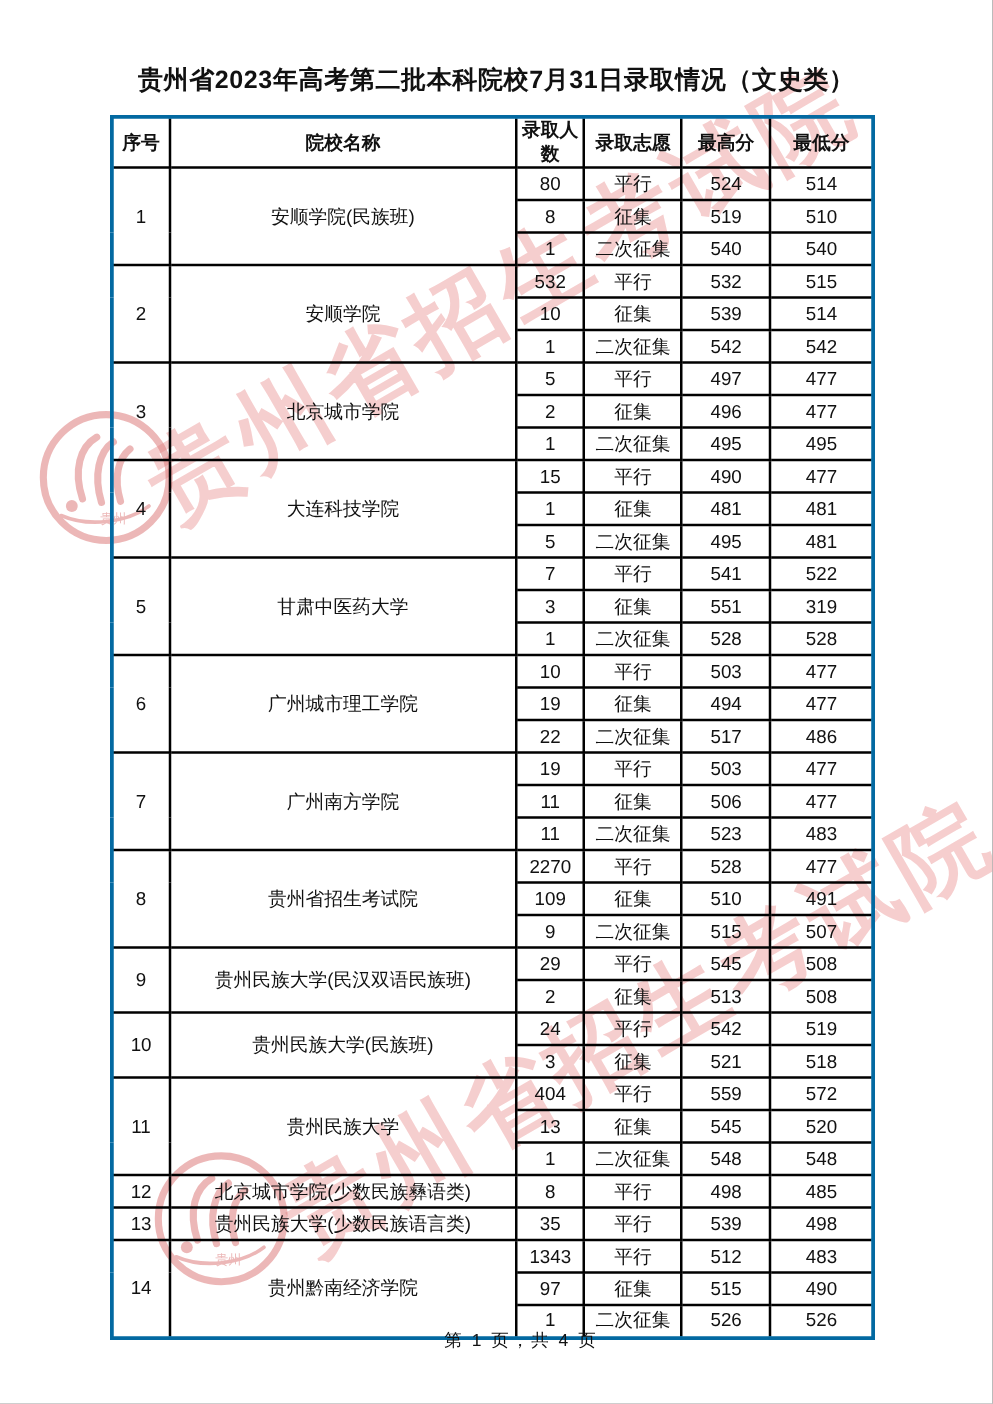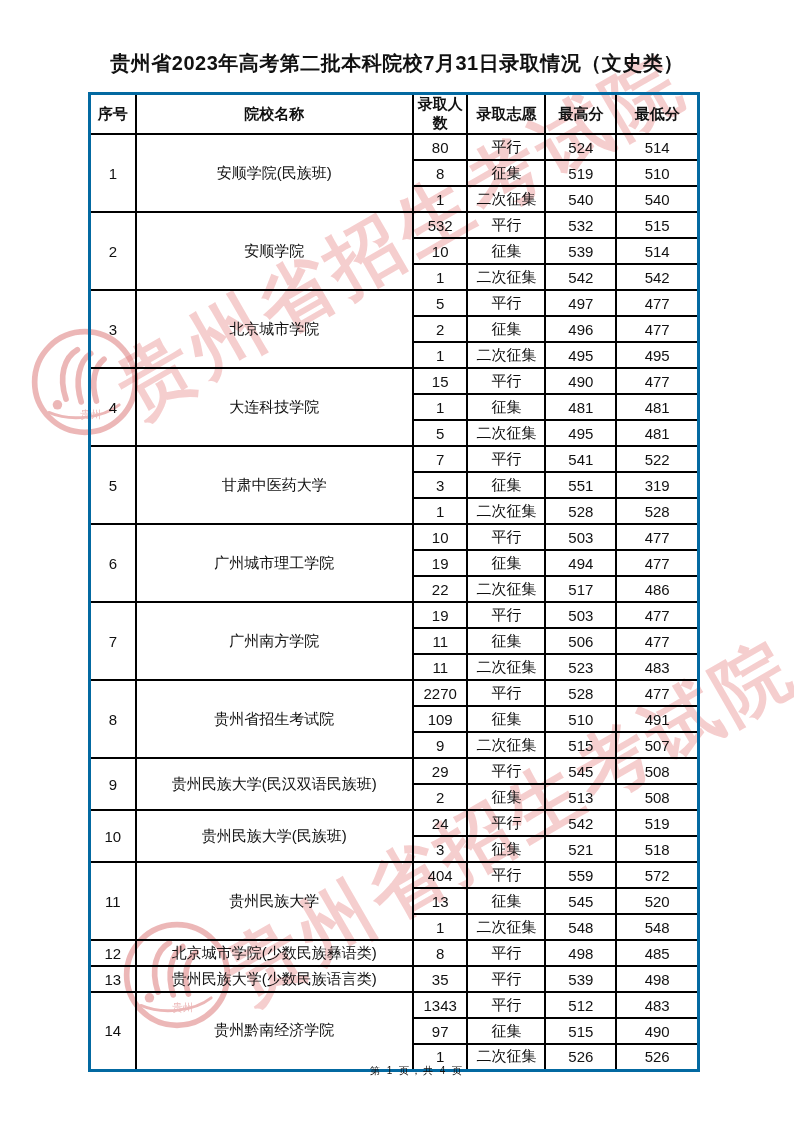--- a/index.html
+++ b/index.html
@@ -66,21 +66,21 @@
     font-size: 15px;
     padding: 0 2px;
     background: transparent;
   }
   table.adm thead th { height: 27px; font-weight: 700; }
   table.adm tbody td { height: 26px; font-weight: 400; }
   .page-footer {
     position: absolute;
     top: 1064px; left: 0; right: 0;
     text-align: center;
-    font-size: 10px;
+    font-size: 14px;
     letter-spacing: 2px;
     margin-left: 40px;
   }
 </style>
 </head>
 <body>
 
 <div class="page">
 
   <div class="wm-layer">

